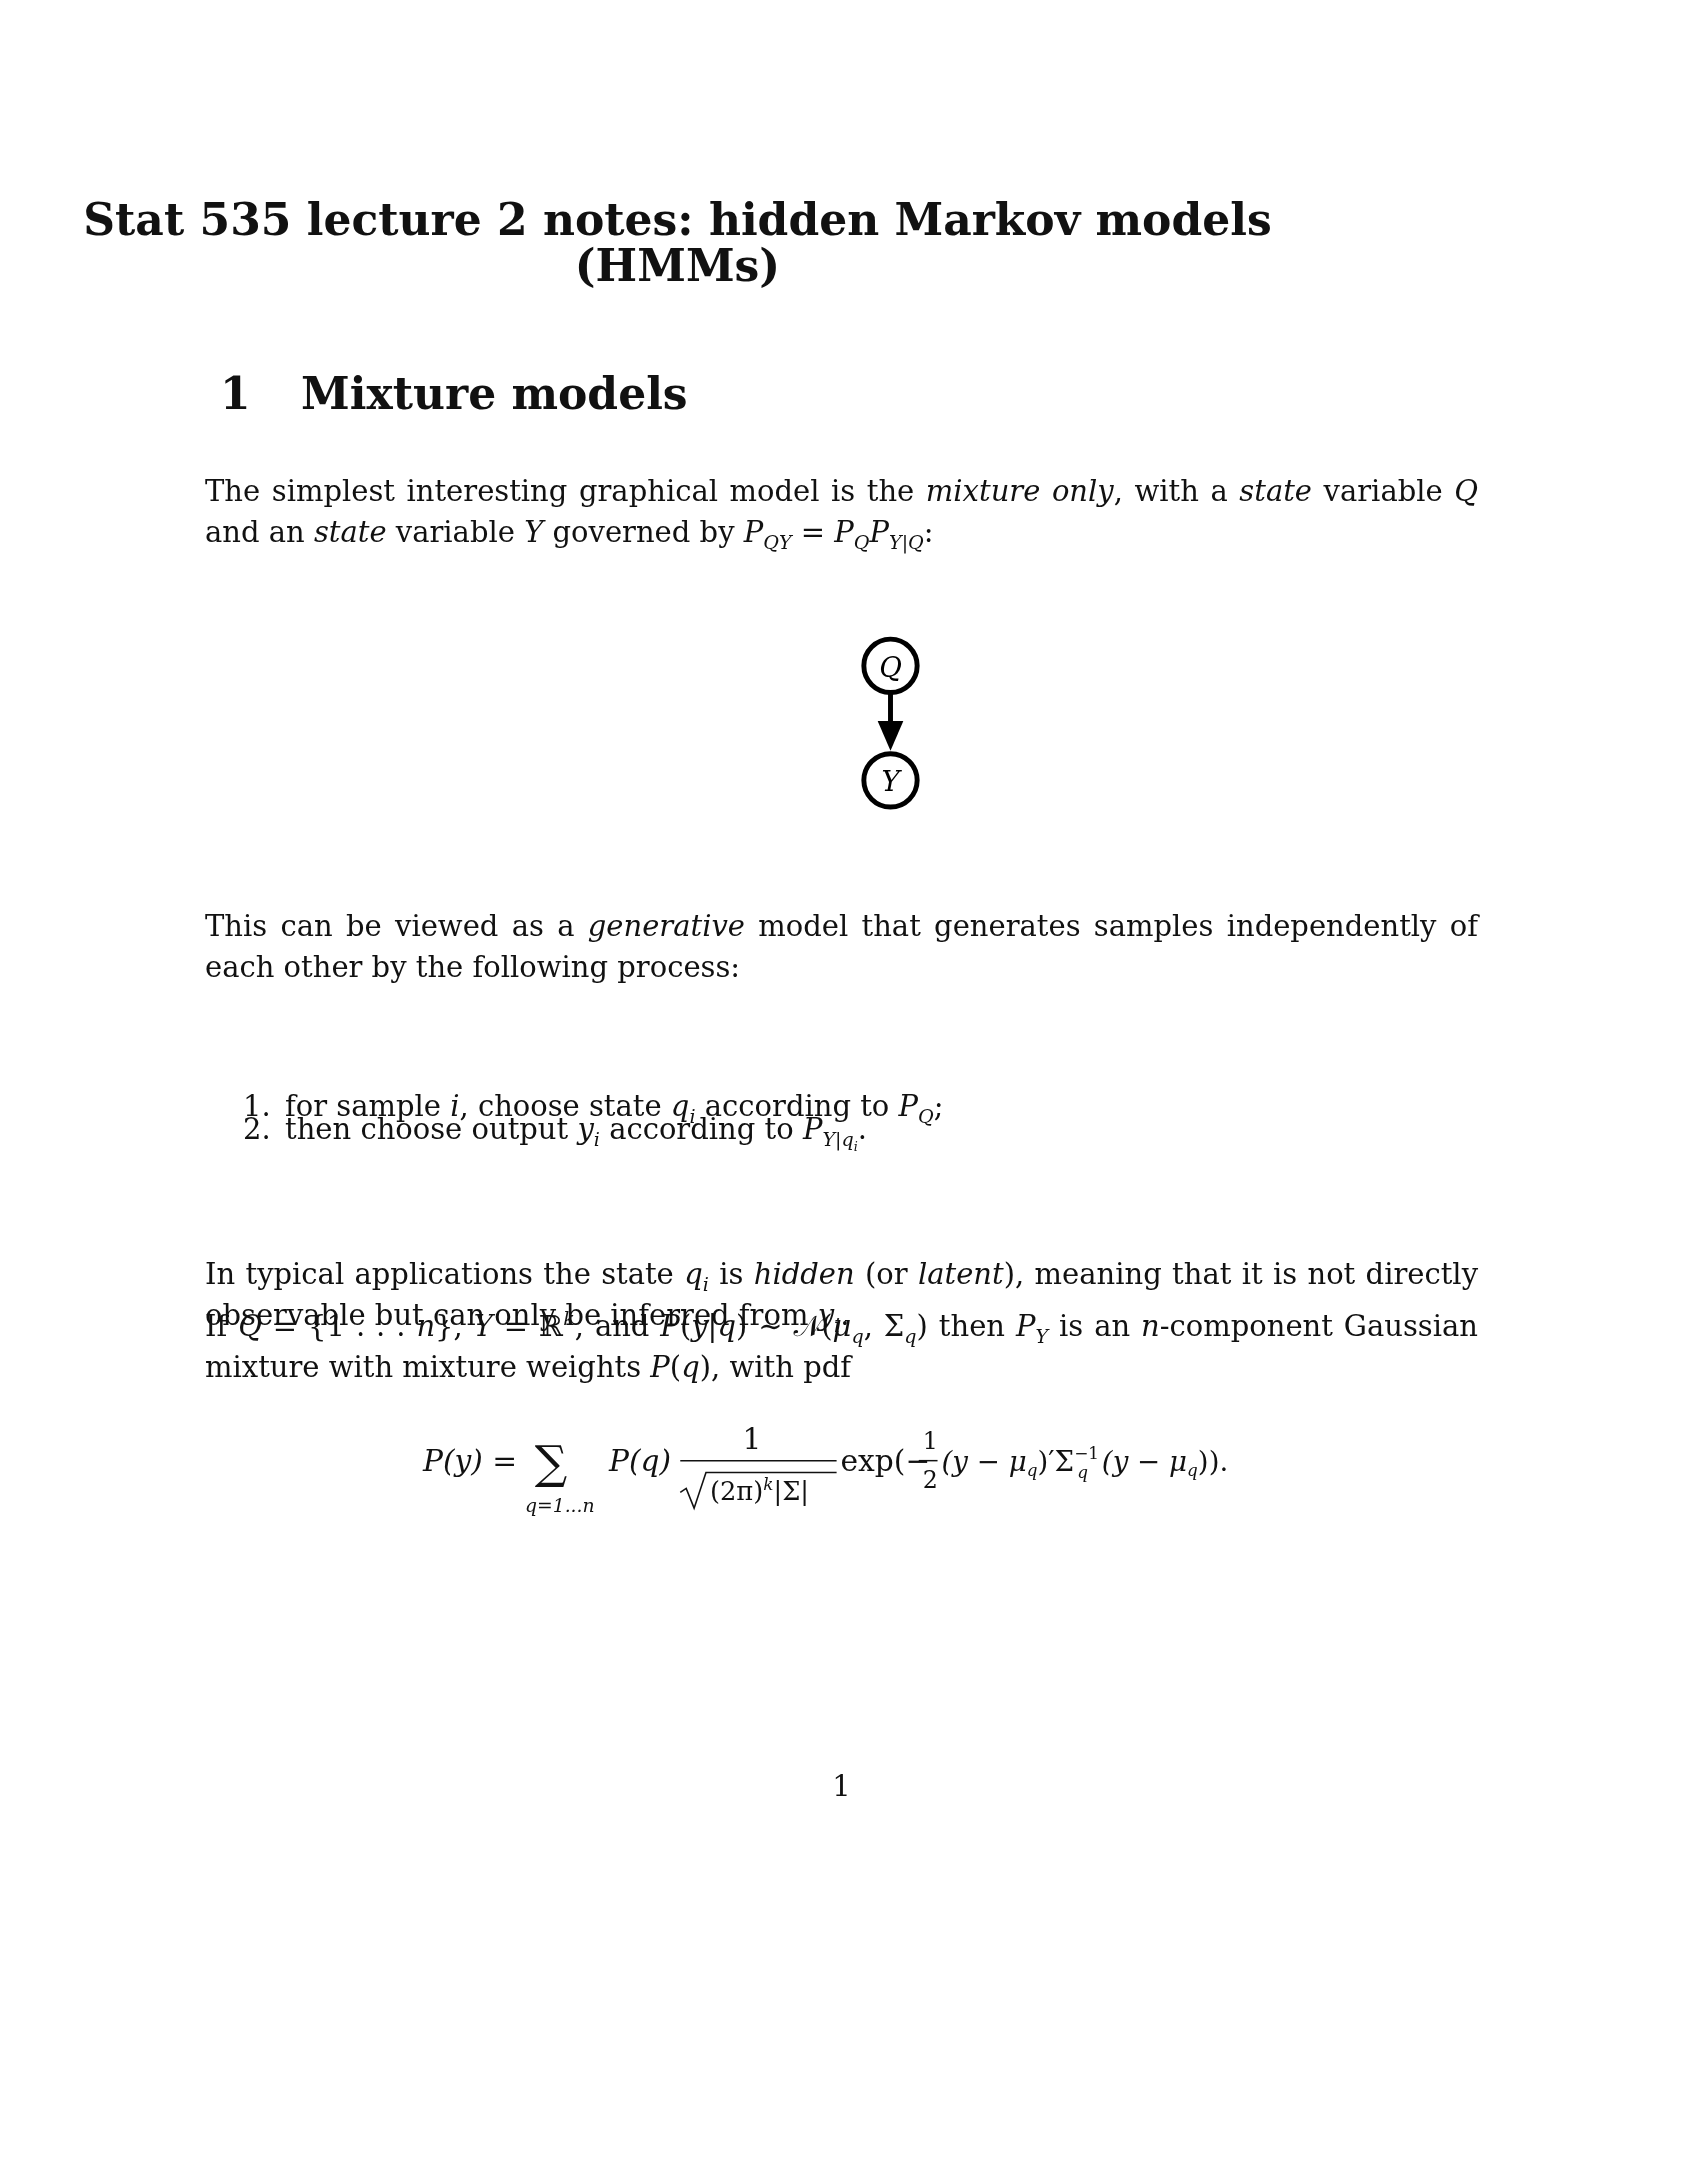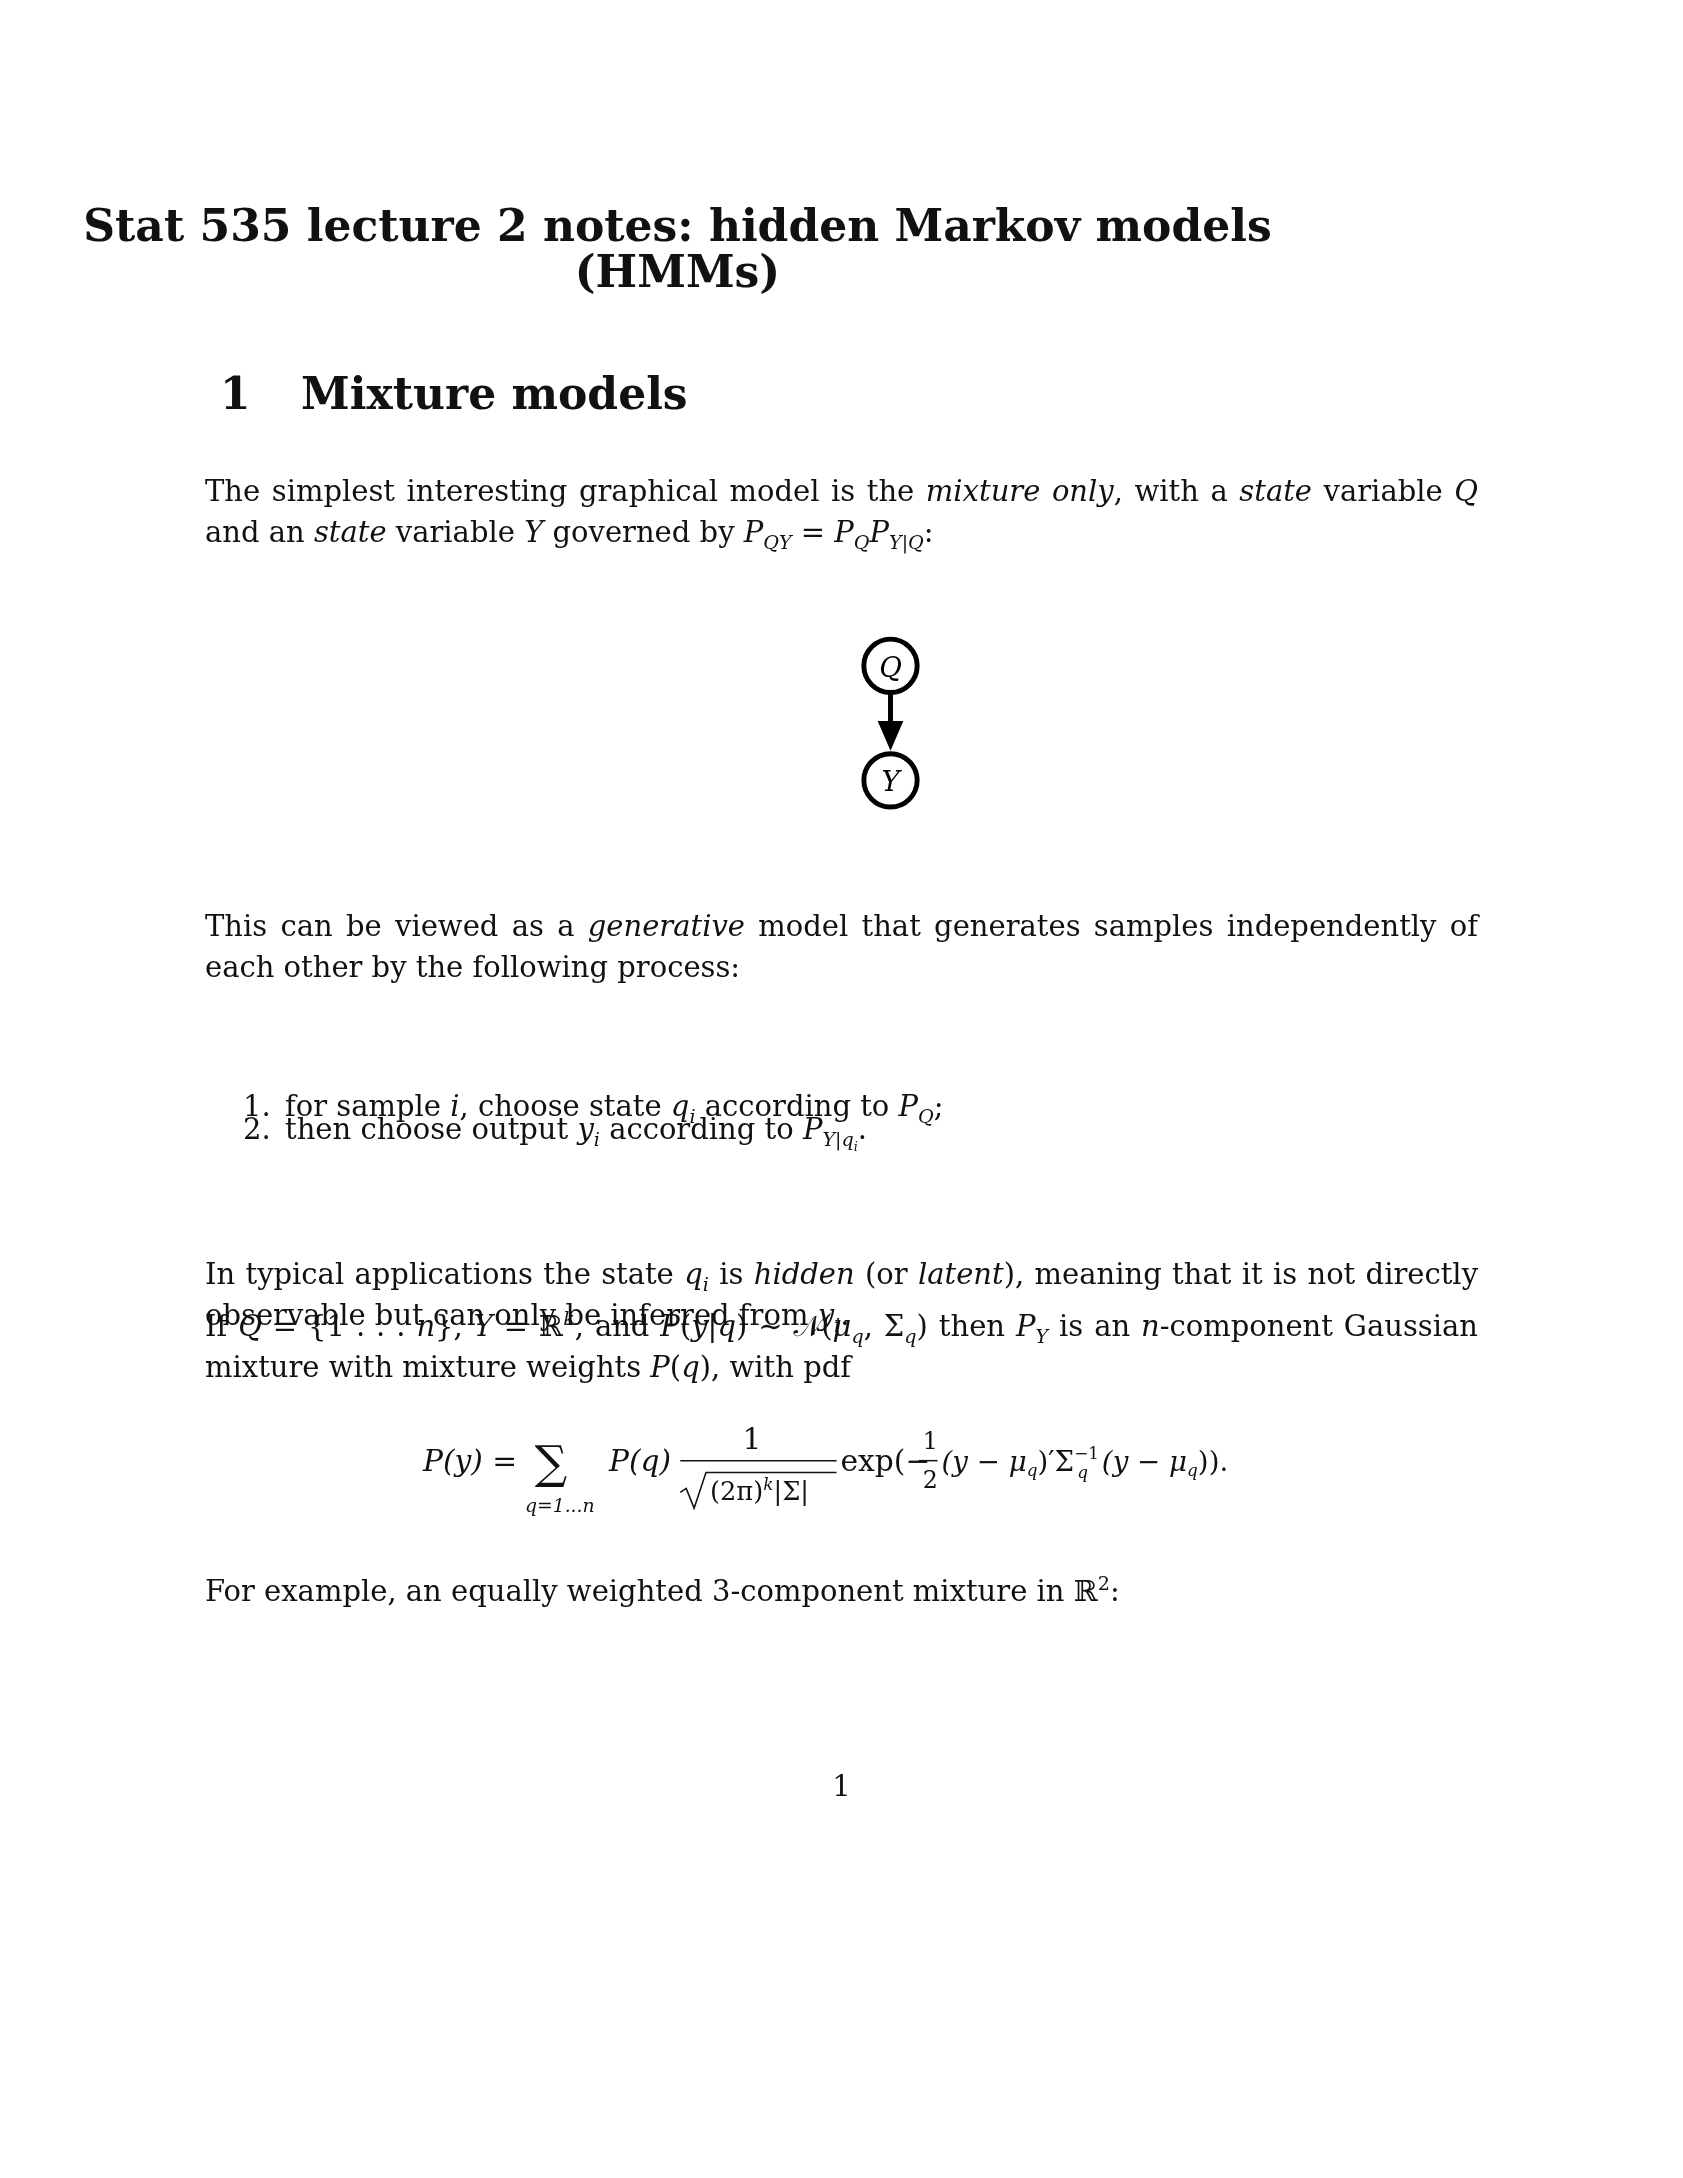--- a/index.html
+++ b/index.html
@@ -1,20 +1,20 @@
 <!DOCTYPE html>
 <html><head>
 <meta charset="utf-8">
 <style>
   html, body { margin: 0; padding: 0; background: #ffffff; }
   body { width: 1683px; height: 2178px; position: relative; overflow: hidden;
          font-family: "DejaVu Serif", "Liberation Serif", serif; color: #111; }
   .page { position: absolute; left: 0; top: 0; width: 1683px; height: 2178px; }
   .title { position: absolute; left: 0; width: 1355px; text-align: center;
-           font-size: 44px; line-height: 46px; font-weight: bold; top: 203px; }
+           font-size: 44px; line-height: 46px; font-weight: bold; top: 197px; }
   .section { position: absolute; left: 220px; top: 368px; font-size: 44px; font-weight: bold; }
   .section .num { display: inline-block; width: 81px; }
   .para { position: absolute; left: 205px; width: 1273px; font-size: 29px; line-height: 41px;
           text-align: justify; }
   .para i, .m { font-style: italic; }
   sub, sup { font-size: 66%; line-height: 0; }
   .list { position: absolute; left: 243px; font-size: 29px; line-height: 41px; }
   .list .item { position: absolute; white-space: nowrap; }
   .list .lbl { display: inline-block; width: 42px; }
   .eq { position: absolute; left: 421px; top: 1421px; width: 851px; height: 109px;
@@ -81,19 +81,16 @@
       <path d="M262 72 L268 68 L276 88 L288 52 L420 52" fill="none" stroke="#111" stroke-width="1.6"></path>
       <text x="292" y="80" font-size="26">(2π)<tspan font-size="17" dy="-10" font-style="italic">k</tspan><tspan dy="10">|Σ|</tspan></text>
       <text x="424" y="50">exp(−</text>
       <text x="507" y="28" font-size="24">1</text>
       <line x1="503" y1="40" x2="522" y2="40" stroke="#111" stroke-width="1.5"></line>
       <text x="507" y="68" font-size="24">2</text>
       <text x="526" y="50" font-size="28"><tspan font-style="italic">(y − μ</tspan><tspan font-size="17" dy="6" font-style="italic">q</tspan><tspan dy="-6">)′Σ</tspan><tspan font-size="17" dy="-12">−1</tspan><tspan font-size="17" dx="-22" dy="20" font-style="italic">q</tspan><tspan dx="14" dy="-8" font-style="italic">(y − μ</tspan><tspan font-size="17" dy="6" font-style="italic">q</tspan><tspan dy="-6">)).</tspan></text>
     </g>
   </svg>
 
-  <div class="para" style="top:1571px;">
-    For example, an equally weighted 3-component mixture in ℝ<sup>2</sup>:
-  </div>
 
   <div class="pagenum">1</div>
 </div>
 
 
 </body></html>

